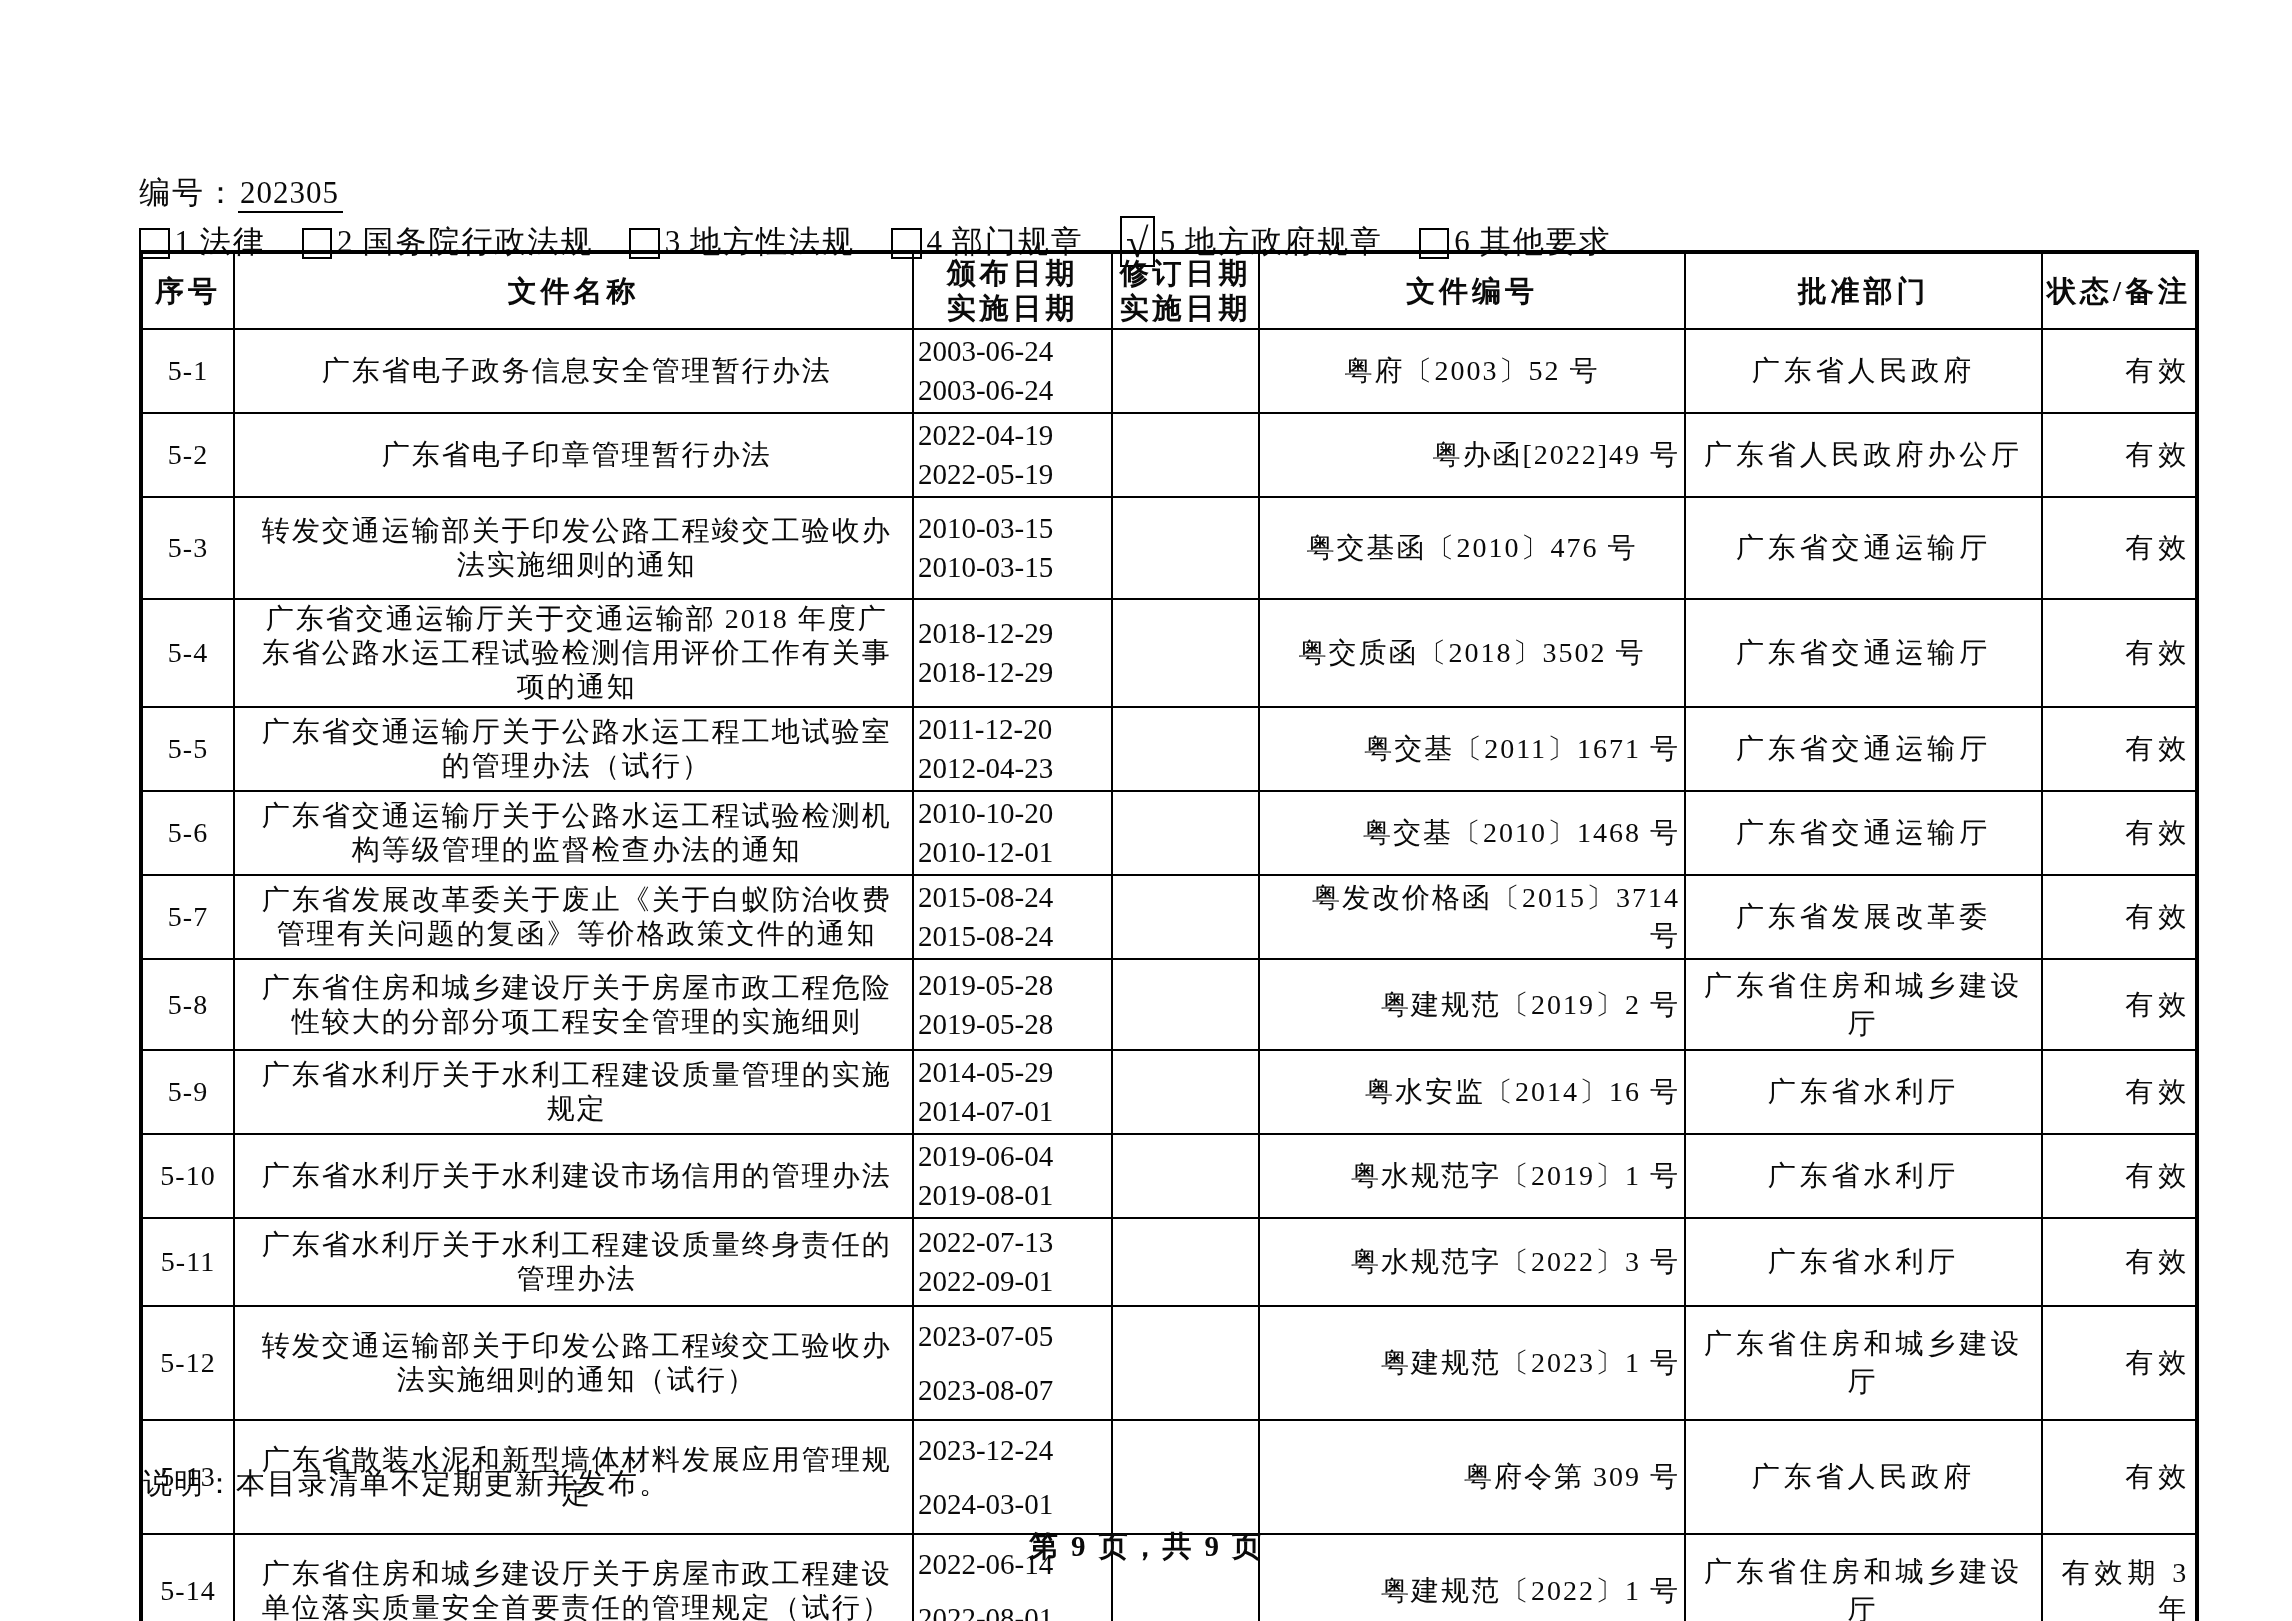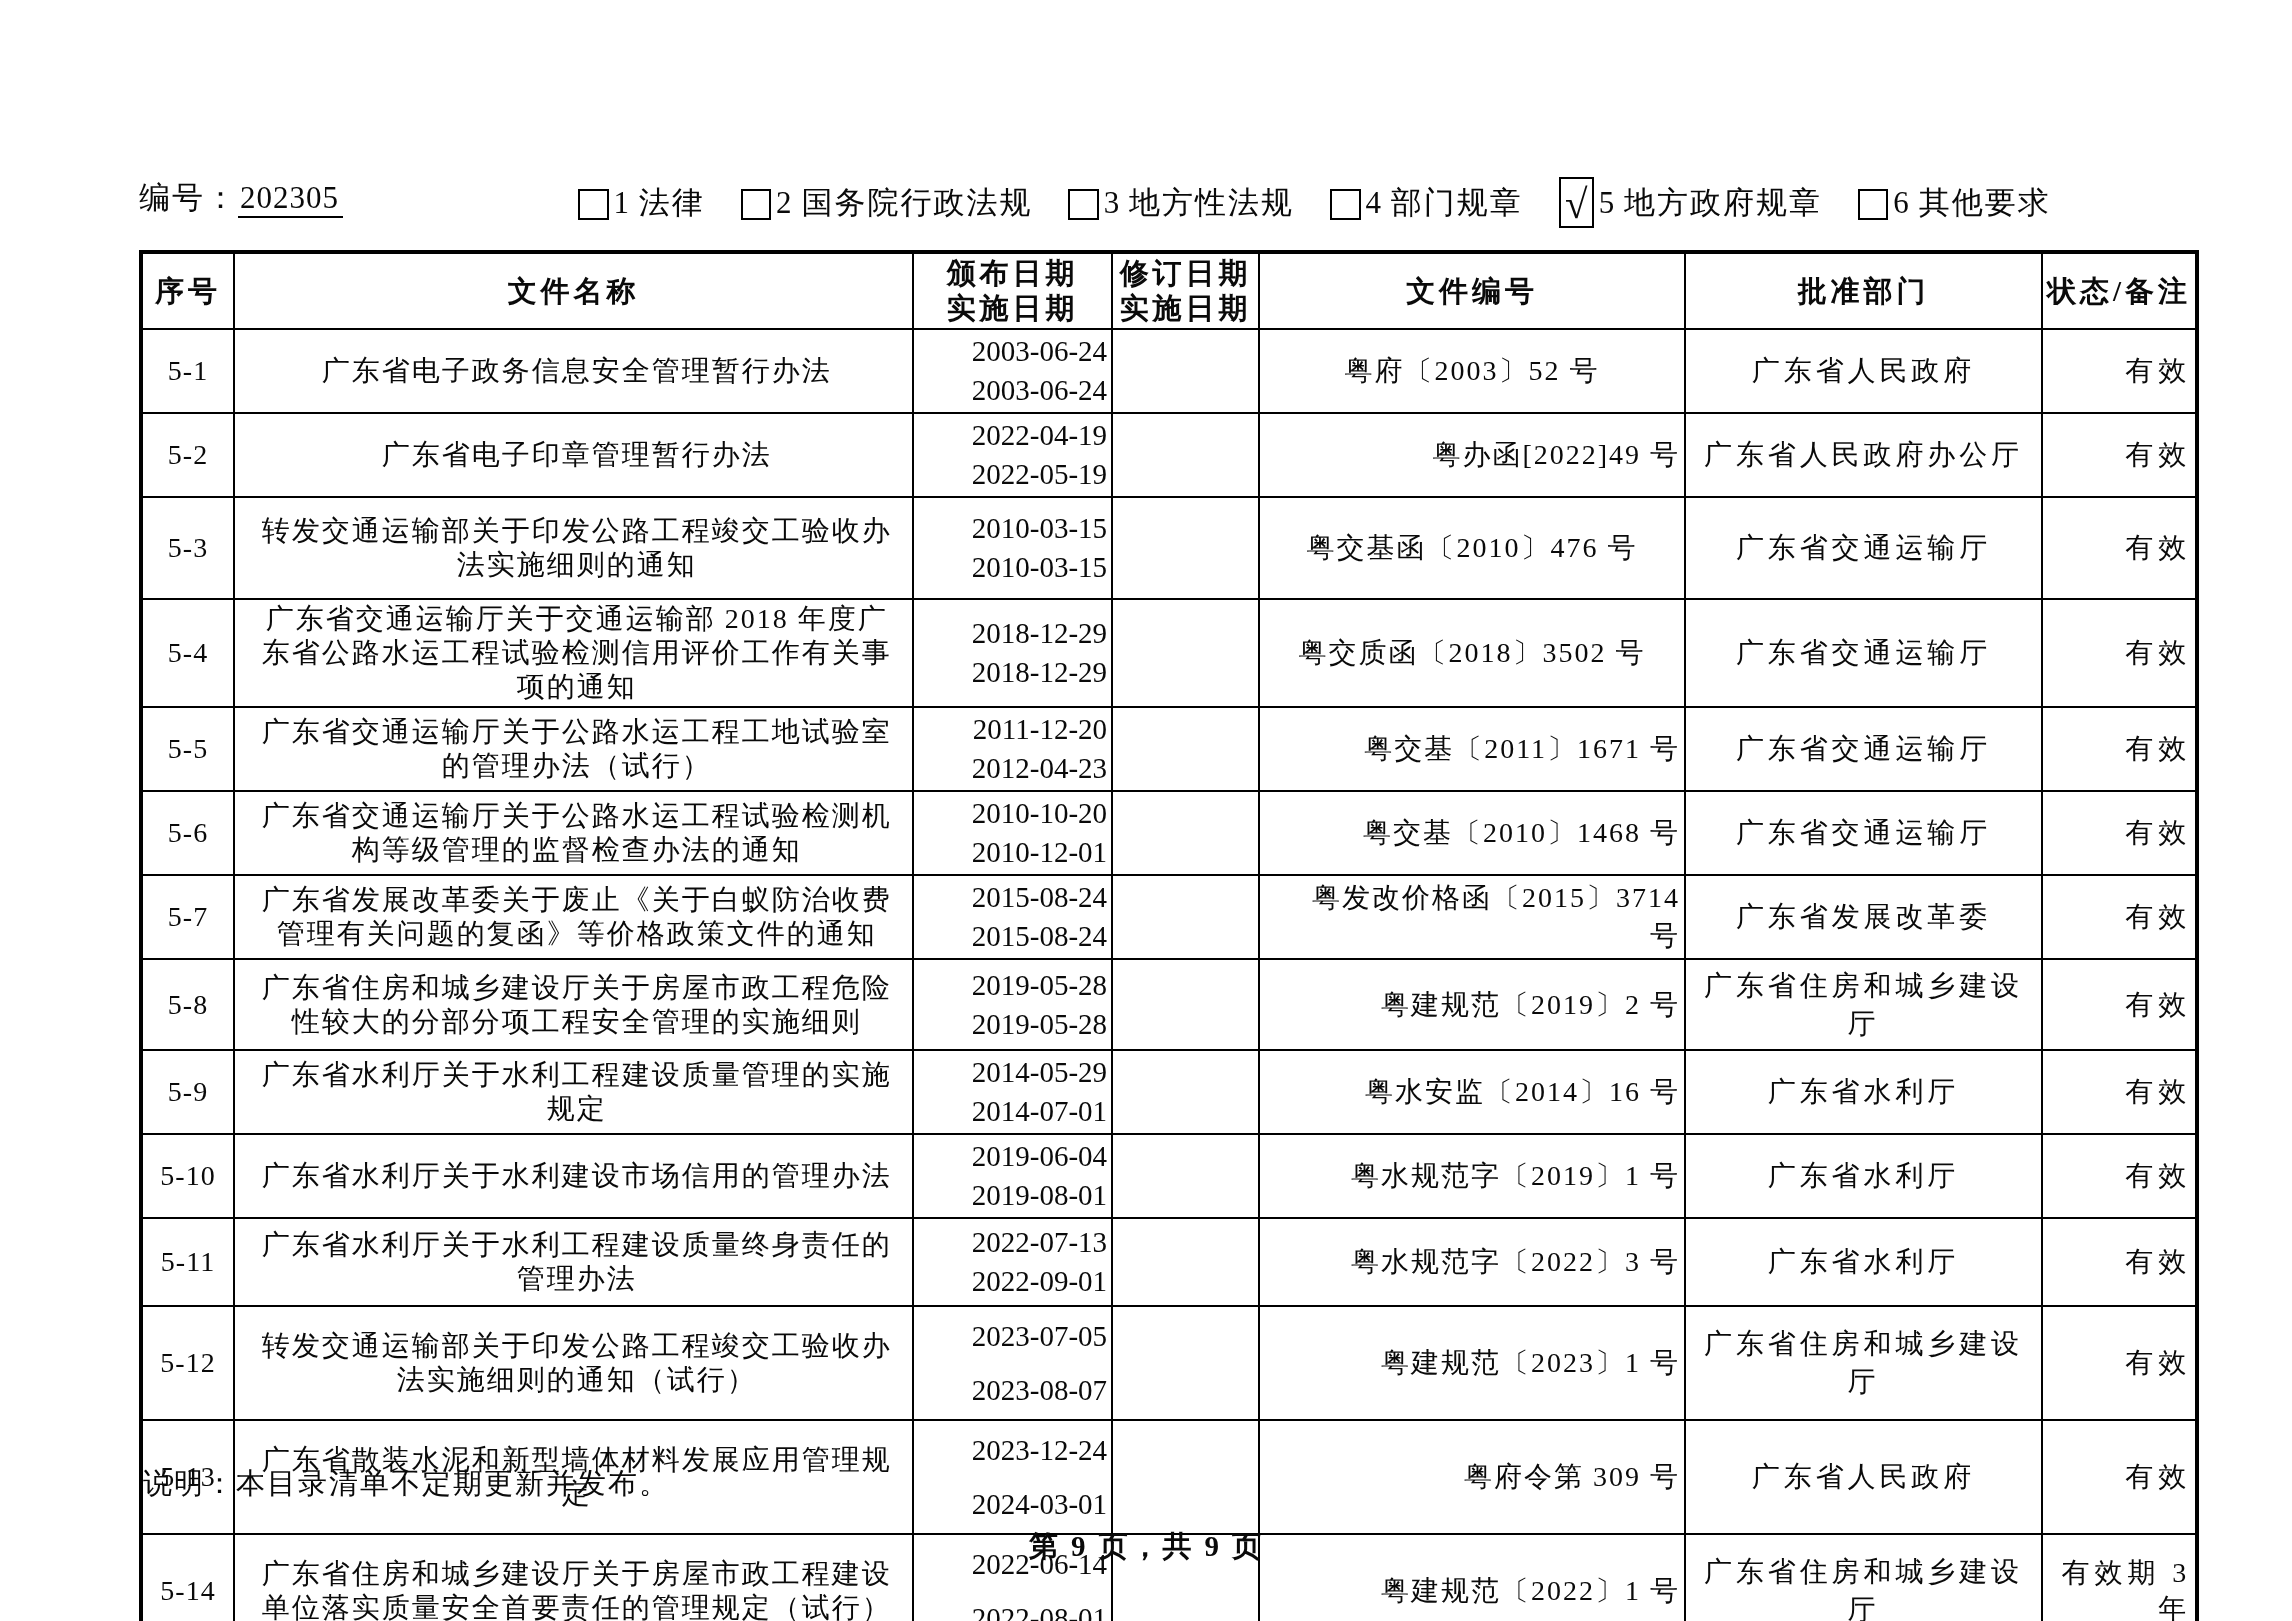--- a/index.html
+++ b/index.html
@@ -7,22 +7,22 @@
     position:relative;
     width:2293px;height:1621px;
     background:#ffffff;
     font-family:"Liberation Serif","DejaVu Serif",serif;
     color:#0a0a0a;
     overflow:hidden;
   }
   
   .topline{
     position:absolute;left:139px;top:173px;right:98px;
-    display:flex;align-items:center;
-    font-size:31px;line-height:39px;white-space:nowrap;
+    display:flex;align-items:flex-start;
+    font-size:31px;line-height:39px;white-space:nowrap;flex-direction:column;
   }
   .docno{width:439px;letter-spacing:2px;}
   .docno-val{border-bottom:2px solid #000;padding:0 3.9px 1px 2px;letter-spacing:1px;}
   .cats{display:flex;gap:36px;align-items:flex-end;}
   .cat{display:inline-flex;align-items:flex-end;}
   .cat-box{
     display:inline-block;width:26.5px;height:26.5px;
     border:2px solid #000;margin-right:4.9px;
     vertical-align:-2.9px;align-self:center;margin-top:3.9px;
   }
@@ -57,21 +57,21 @@
   col.c-issue{width:199px;}
   col.c-rev{width:147px;}
   col.c-docno{width:426px;}
   col.c-auth{width:357px;}
   col.c-status{width:155px;}
   td.seq{text-align:center;letter-spacing:1px;}
   td.name{
     text-align:center;padding-left:19.6px;padding-right:13px;
     line-height:34px;letter-spacing:2px;margin-top:24px;
   }
-  td.date{text-align:right;line-height:39px;font-size:29px;}
+  td.date{text-align:left;line-height:39px;font-size:29px;}
   td.date.spread{line-height:54px;}
   td.docno{text-align:right;padding-left:27px;letter-spacing:2px;}
   td.docno.center{text-align:center;padding-left:3.9px;margin-left:12px;}
   td.auth{text-align:center;letter-spacing:3.9px;}
   td.status{text-align:right;letter-spacing:4.9px;line-height:36px;}
   
   .note{
     position:absolute;left:143px;top:1464px;
     font-size:29px;letter-spacing:2px;
   }

